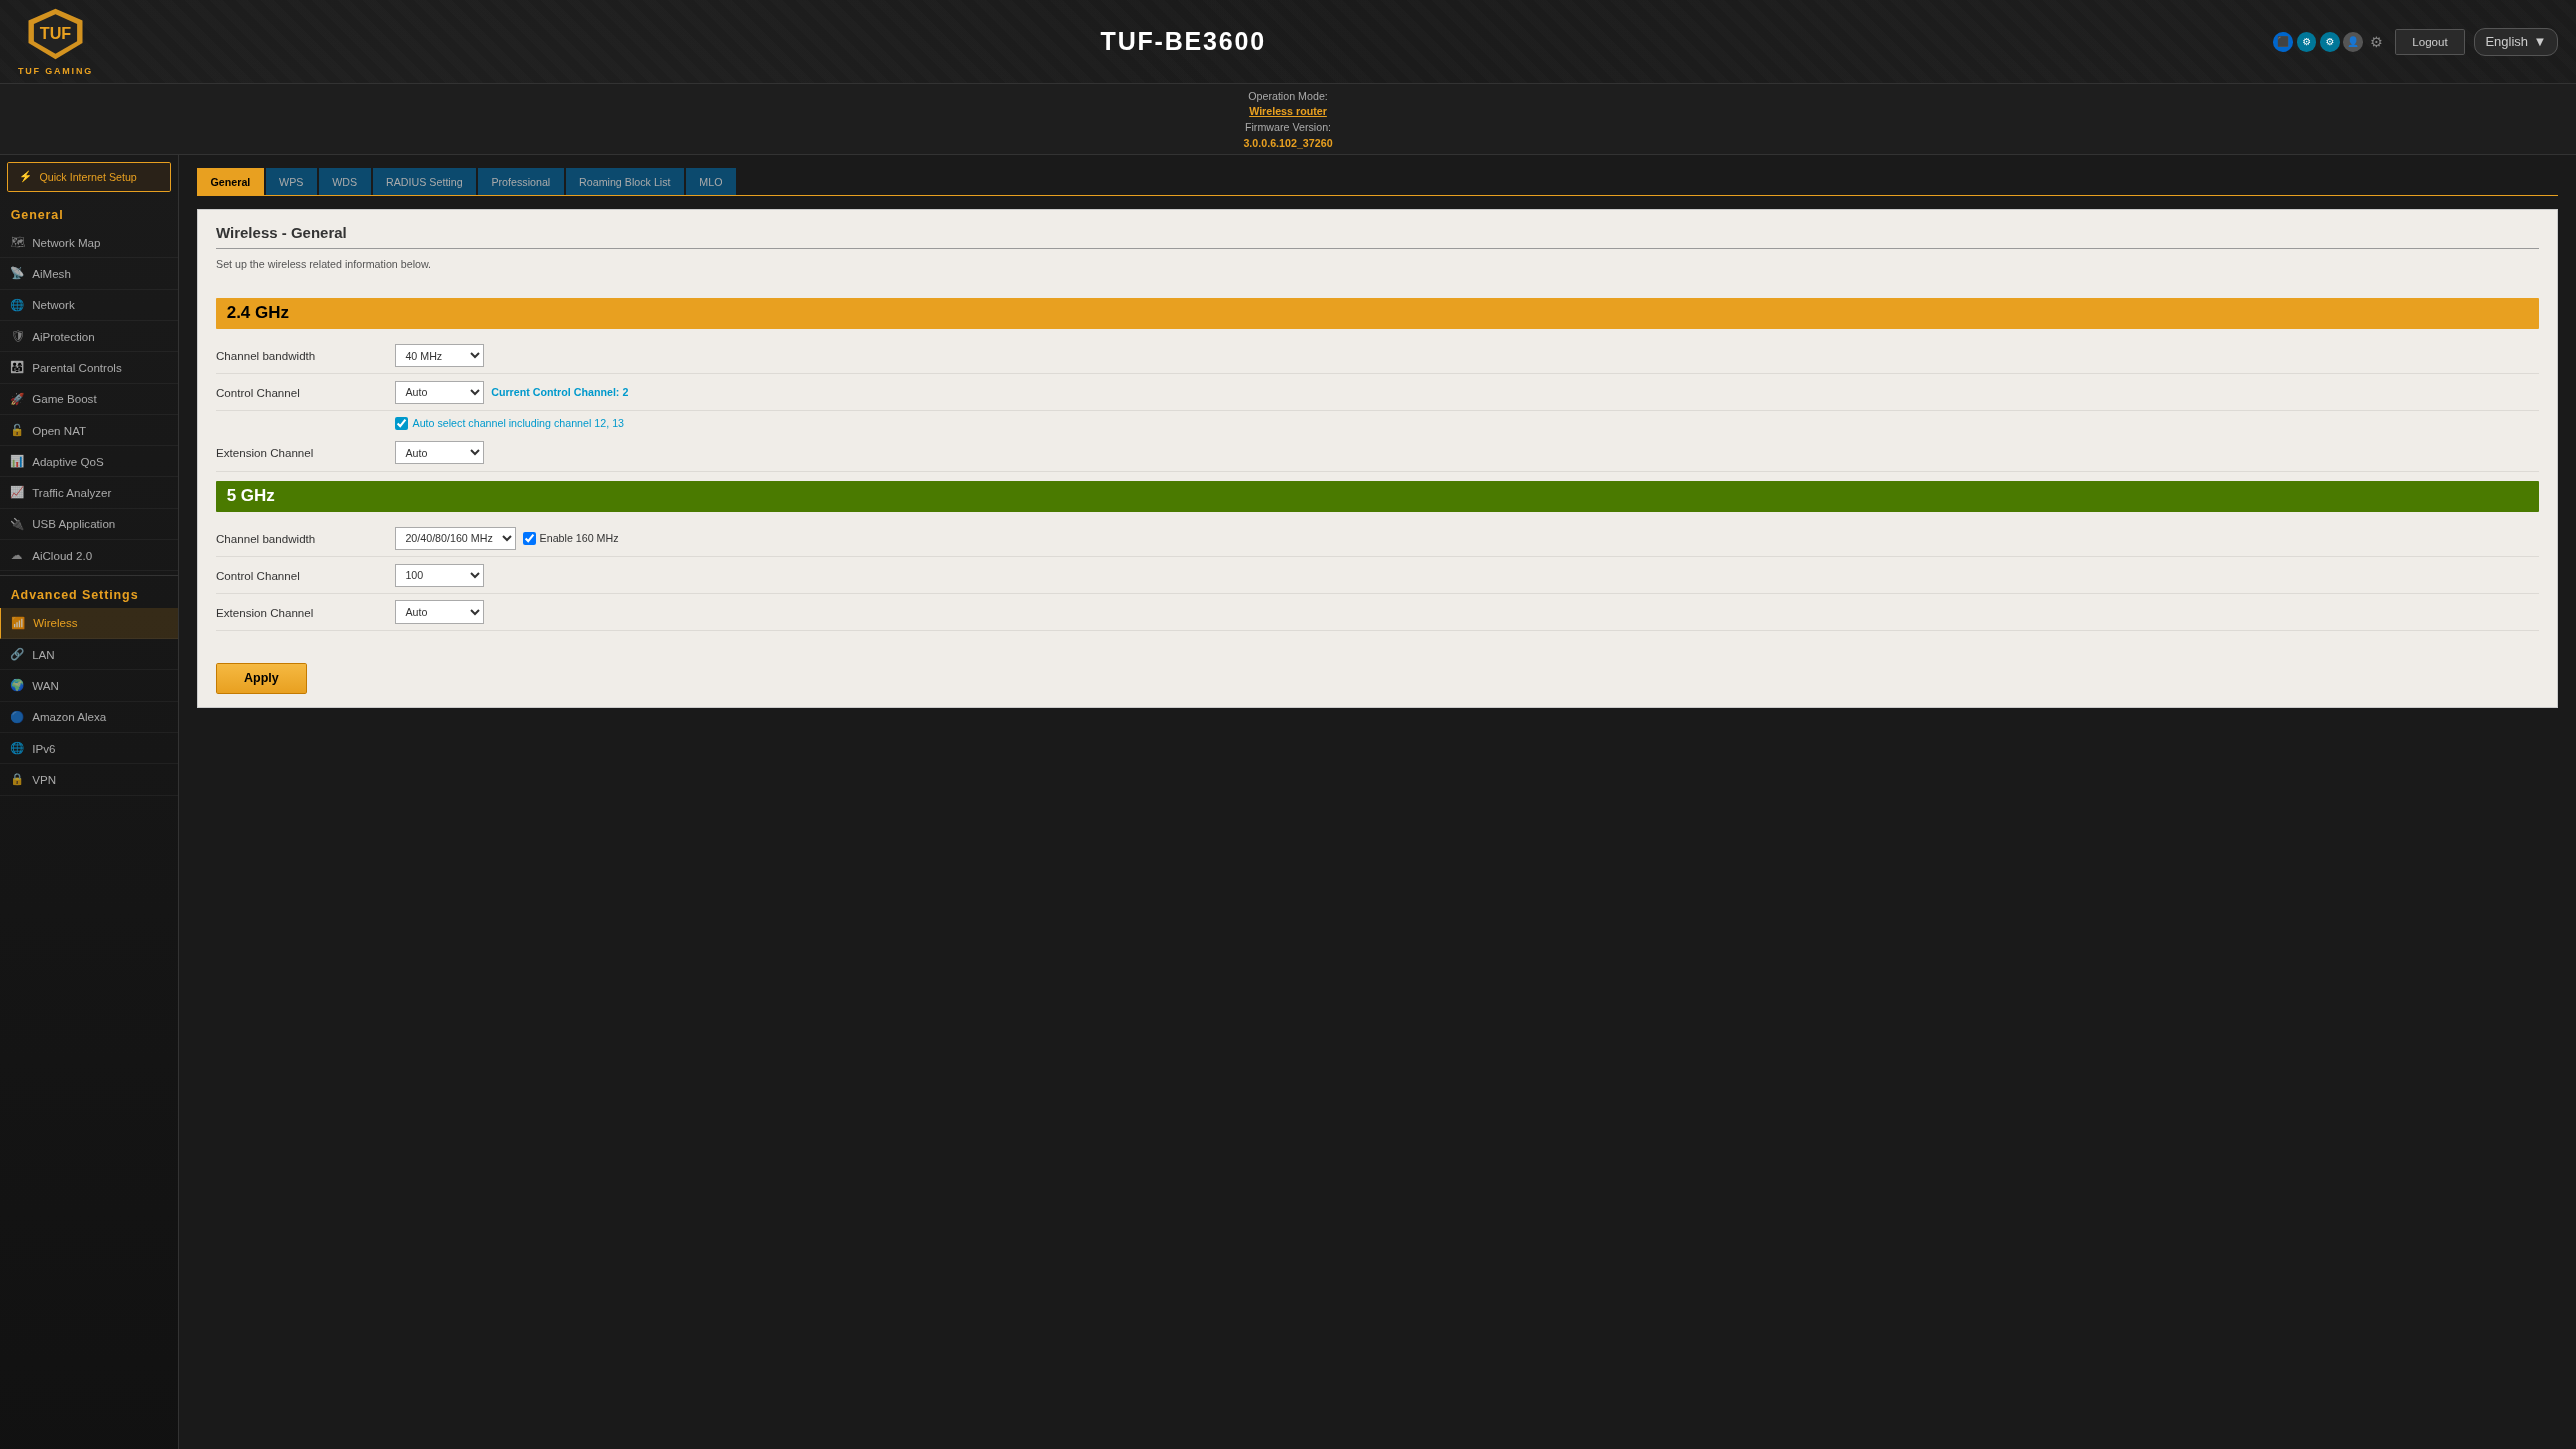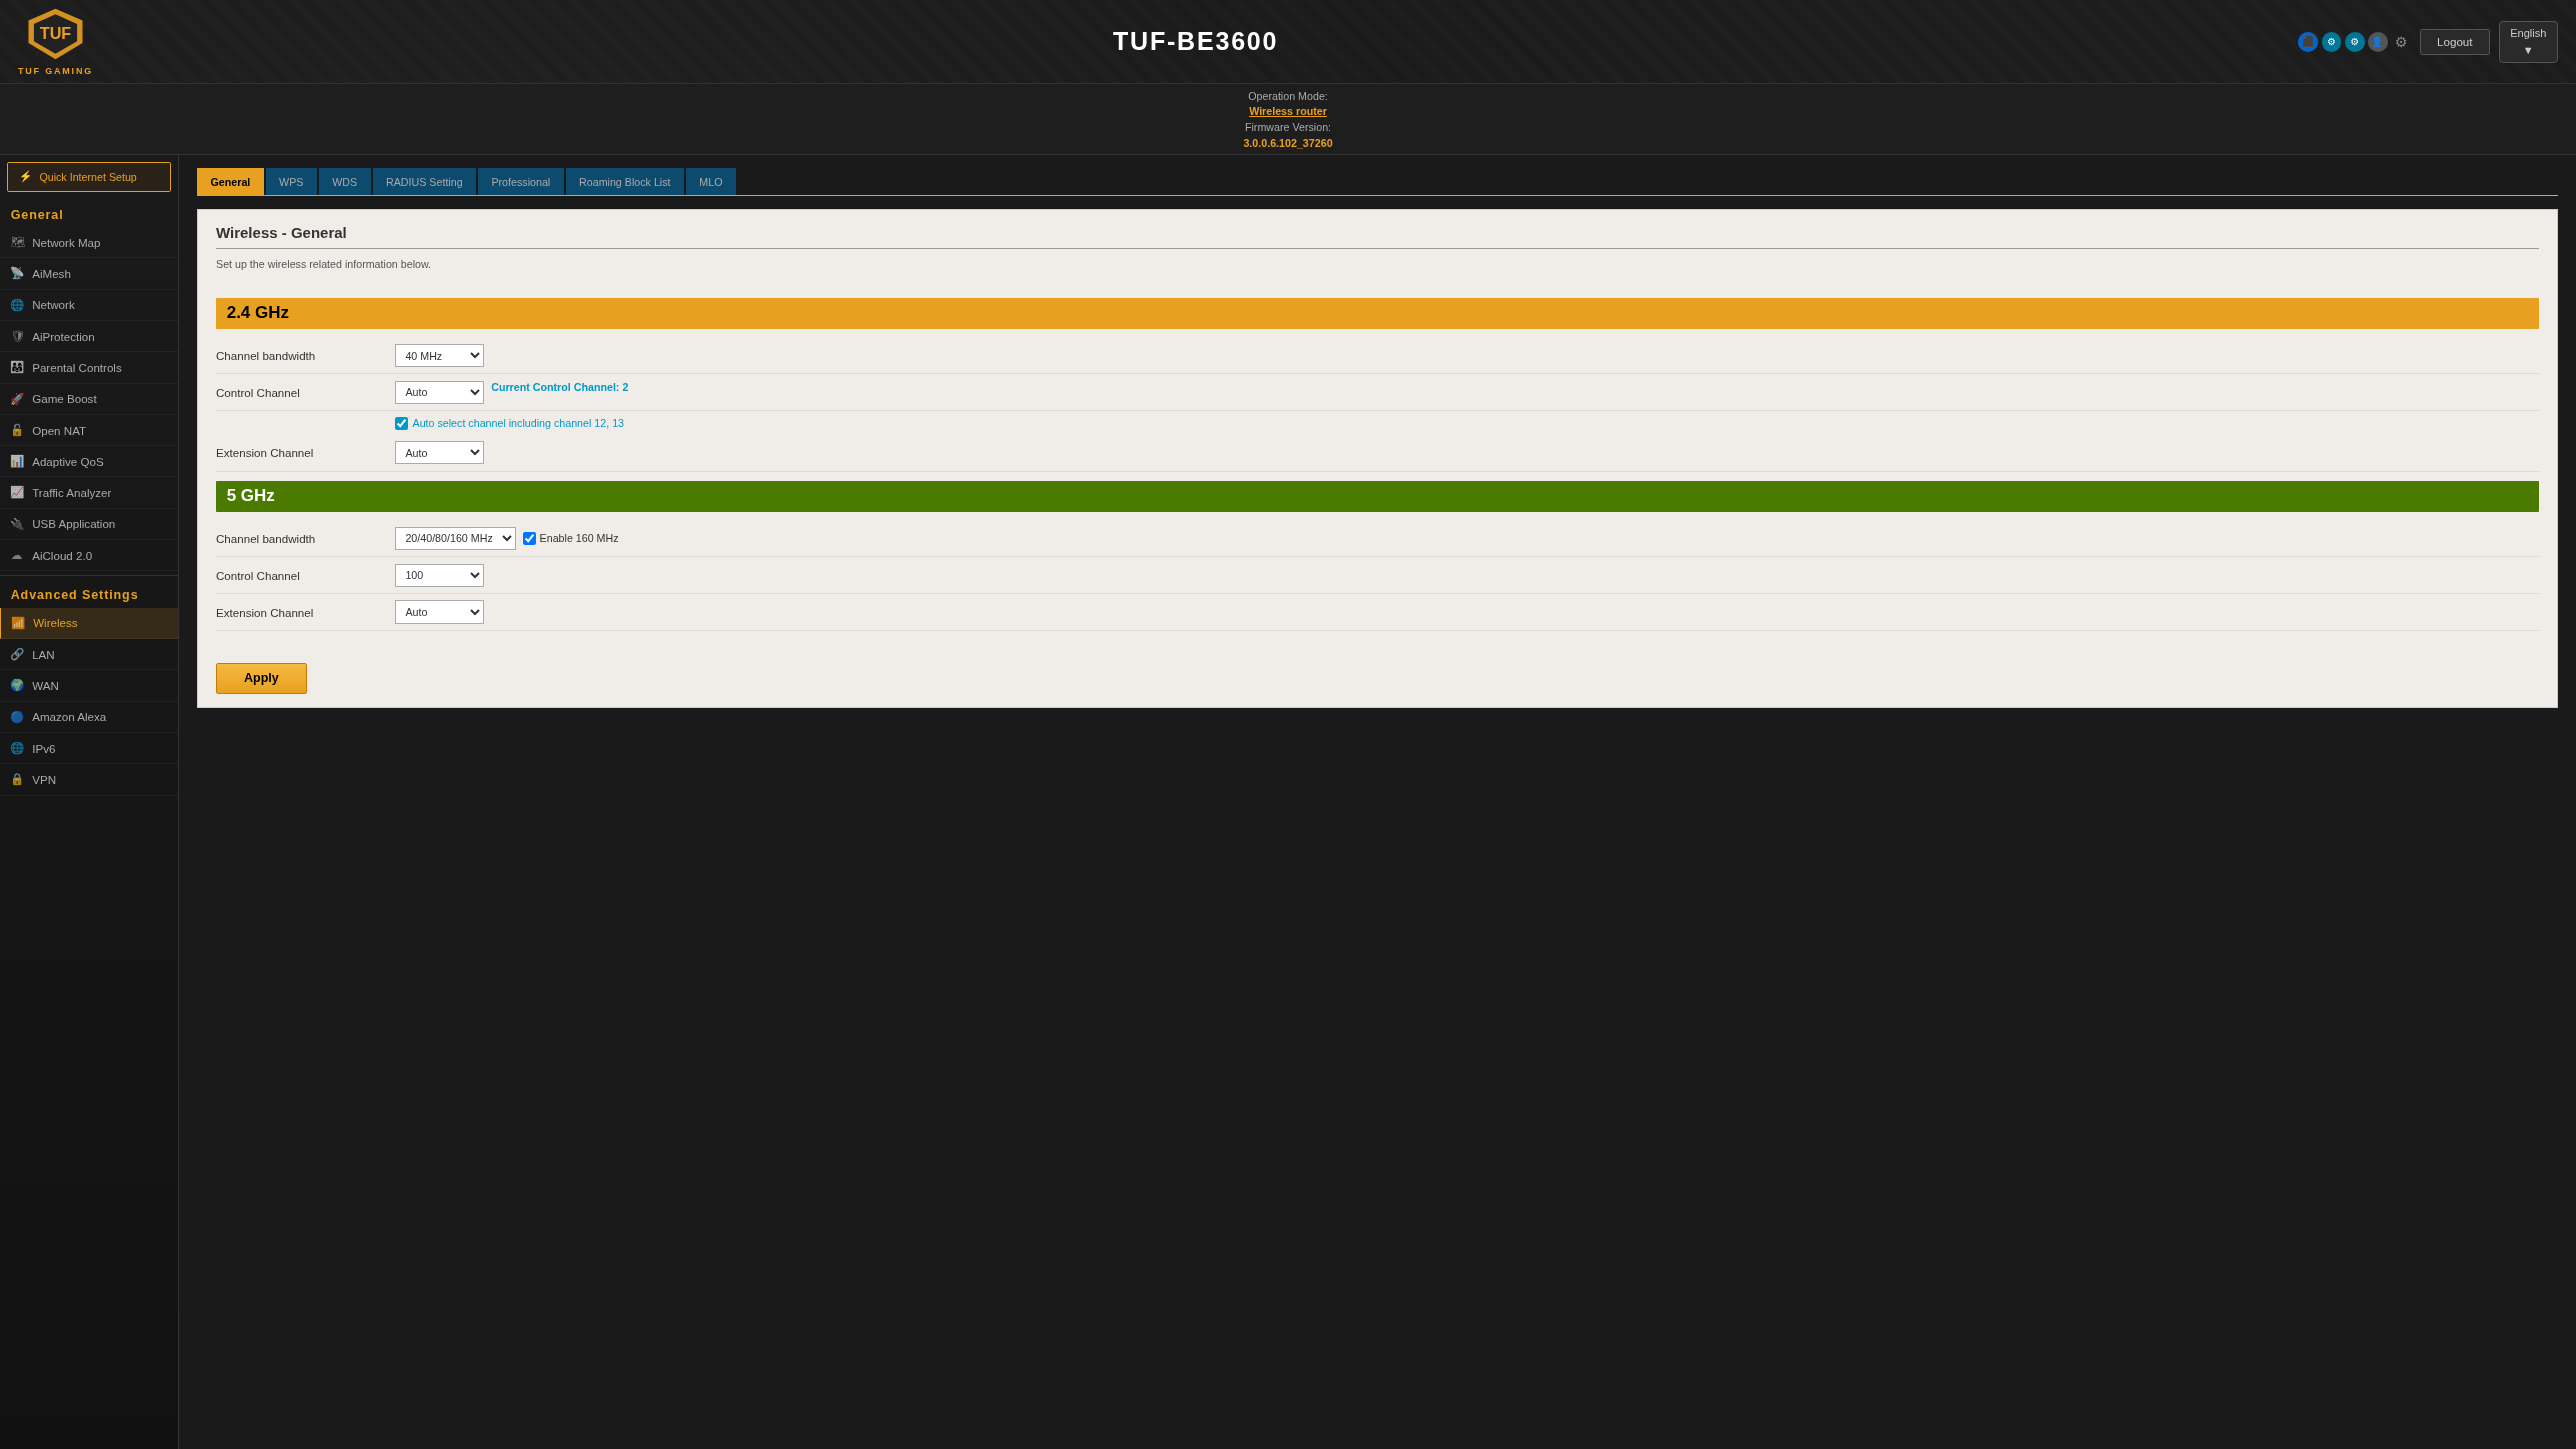--- a/index.html
+++ b/index.html
@@ -68,26 +68,25 @@
       cursor: pointer;
       font-size: 11.6px;
       border-radius: 1.8px;
     }
     .lang-selector {
       background: #2a2a2a;
       border: 0.9px solid #555;
       color: #ccc;
       padding: 5.4px 10.7px;
       cursor: pointer;
-      font-size: 11px;
-      border-radius: 4px;
+      font-size: 13px;
+      border-radius: 11px;
       display: flex;
       align-items: center;
       gap: 5.4px;
-      flex-direction: column;
     }
     .status-icons {
       display: flex;
       gap: 3.6px;
       align-items: center;
     }
     .status-icon {
       width: 19.7px;
       height: 19.7px;
       border-radius: 50%;
@@ -251,20 +250,21 @@
       border-bottom: 0.9px solid rgba(0,0,0,0.08);
     }
     .form-label {
       width: 179px;
       font-size: 11.6px;
       color: #333;
       flex-shrink: 0;
     }
     .form-controls {
       display: flex;
+      align-items: center;
       gap: 7.2px;
       flex-wrap: wrap;
     }
     .select-control {
       background: #fff;
       border: 0.9px solid #aaa;
       color: #333;
       padding: 3.6px 5.4px;
       font-size: 10.7px;
       cursor: pointer;

